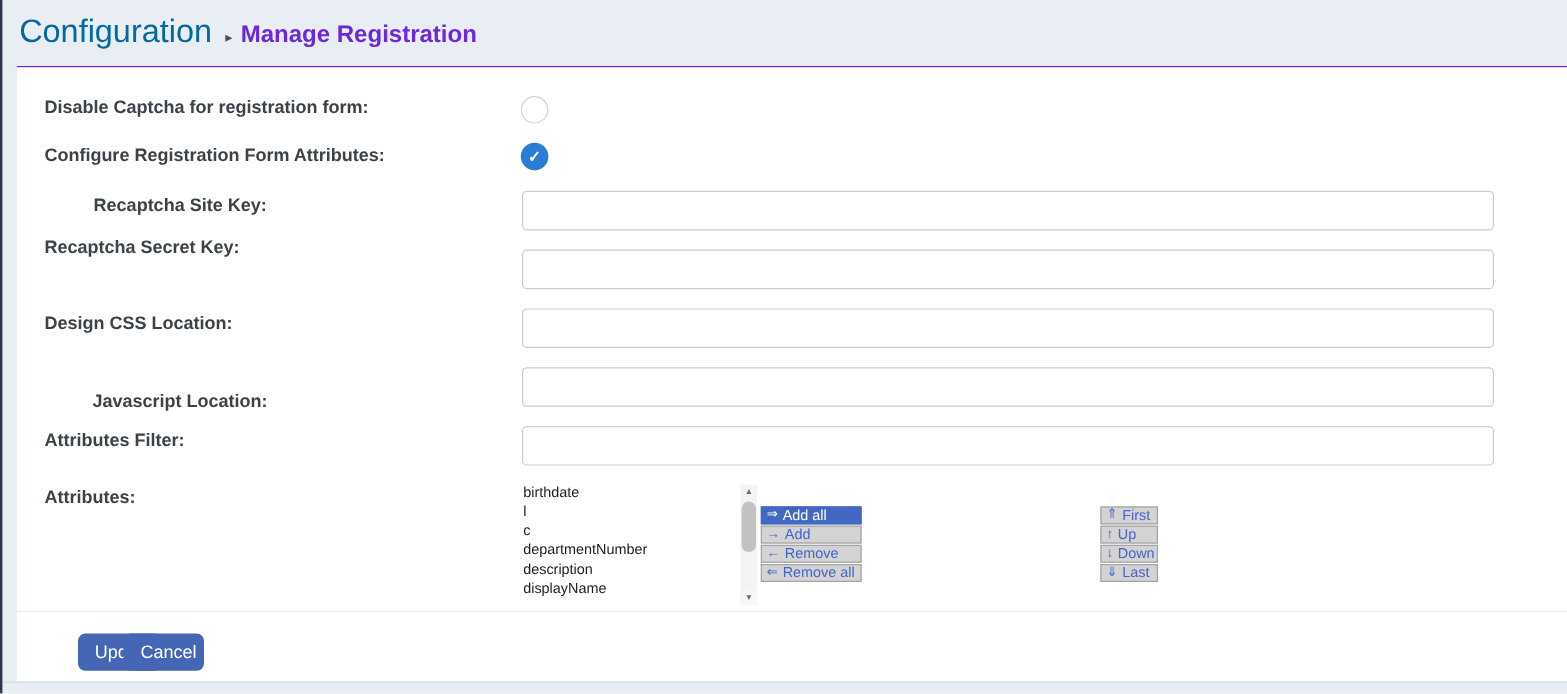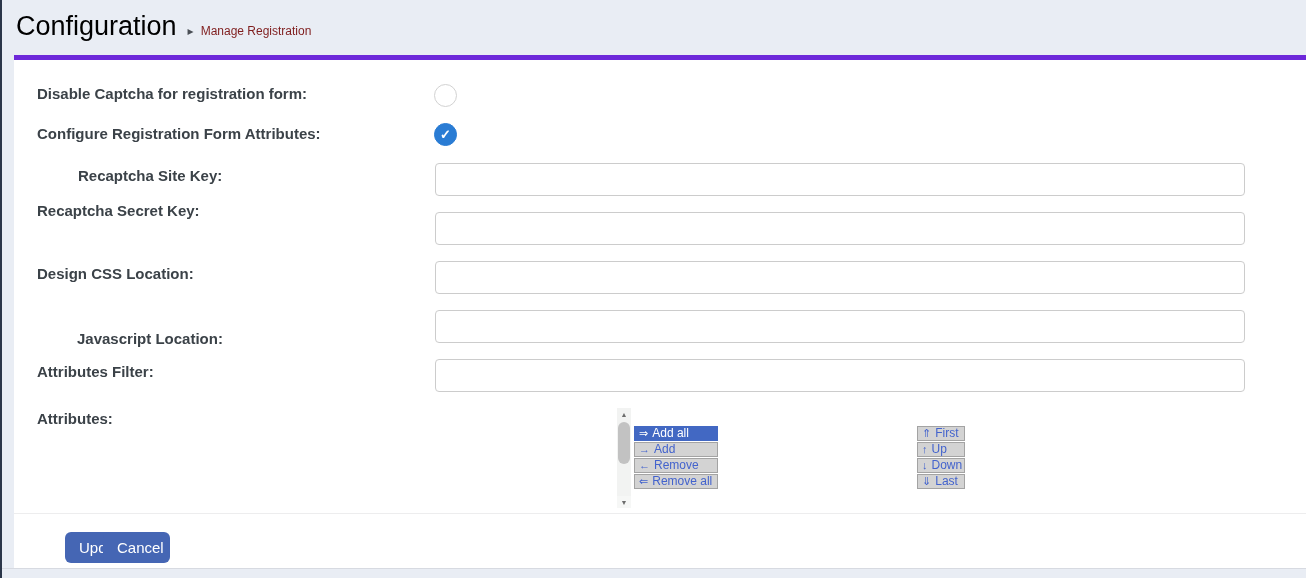--- a/index.html
+++ b/index.html
@@ -4,27 +4,27 @@
 <style>
   * { margin:0; padding:0; box-sizing:border-box; }
   html,body { width:1306px; height:578px; }
   body { font-family:"Liberation Sans", sans-serif; }
 
   .page { position:relative; width:1306px; height:578px; background:#e9edf4; overflow:hidden; }
   .left-stripe { position:absolute; left:0; top:0; width:2px; height:578px; background:#2b3649; z-index:5; }
 
   
   .header { position:absolute; left:16px; top:11px; display:flex; align-items:baseline; }
-  .page-title { font-size:27px; font-weight:400; color:#000000; letter-spacing:0; }
+  .page-title { font-size:27px; font-weight:400; color:#0369a1; letter-spacing:0; }
   .crumb-sep { font-size:12px; color:#4a4f55; margin:0 7px 0 11px; }
-  .breadcrumb { font-size:12px; color:#7f1d1d; }
+  .breadcrumb { font-size:20px; color:#6d28d9;font-weight:bold; }
 
   
   .card { position:absolute; left:14px; top:55px; width:1292px; height:513px;
-          background:#ffffff; border-top:5px solid #6d28d9; }
+          background:#ffffff; border-top:1px solid #6d28d9; }
 
   .field-label { position:absolute; left:23px; font-size:15px; font-weight:bold; color:#3b4248; line-height:15px; }
 
   
   .round-check { position:absolute; left:420px; width:23px; height:23px; border-radius:50%;
                  background:#fff; border:1px solid #d2d2d2; display:flex; align-items:center; justify-content:center; cursor:pointer; }
   .round-check.checked { background:#2a7cd4; border-color:#2a7cd4; }
   .round-check .check-mark { color:#fff; font-size:13px; font-weight:bold; line-height:1; display:none; }
   .round-check.checked .check-mark { display:block; }
 
@@ -94,20 +94,28 @@
     <input class="text-input" style="top: 201px;" type="text" value="">
 
     <div class="field-label" style="top:271px;margin-left:40px;">Javascript Location:</div>
     <input class="text-input" style="top: 250px;" type="text" value="">
 
     <div class="field-label" style="top:304px;">Attributes Filter:</div>
     <input class="text-input" style="top: 299px;" type="text" value="">
 
     <div class="field-label" style="top:351px;">Attributes:</div>
 
+    <div class="attr-list">
+      <div class="attr-item">birthdate</div>
+      <div class="attr-item">l</div>
+      <div class="attr-item">c</div>
+      <div class="attr-item">departmentNumber</div>
+      <div class="attr-item">description</div>
+      <div class="attr-item">displayName</div>
+    </div>
 
     <div class="vscrollbar">
       <div class="sb-btn sb-up">▲</div>
       <div class="sb-thumb"></div>
       <div class="sb-btn sb-down">▼</div>
     </div>
 
     <div class="btn-col transfer-col">
       <button class="mini-btn active">
         <span class="mini-icon">⇒</span>

